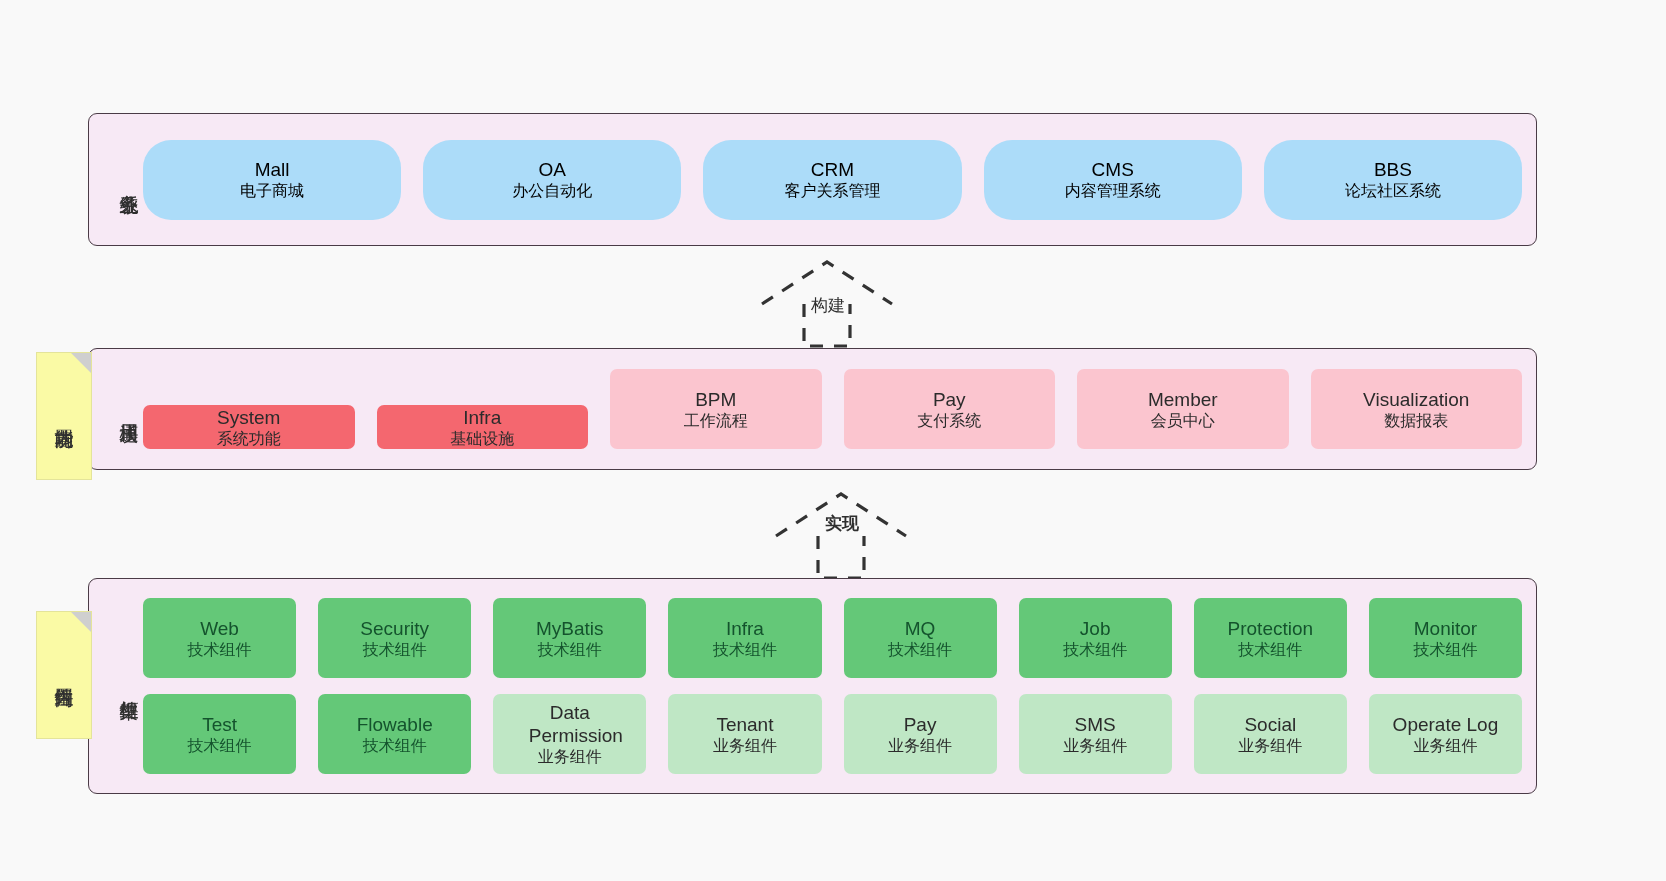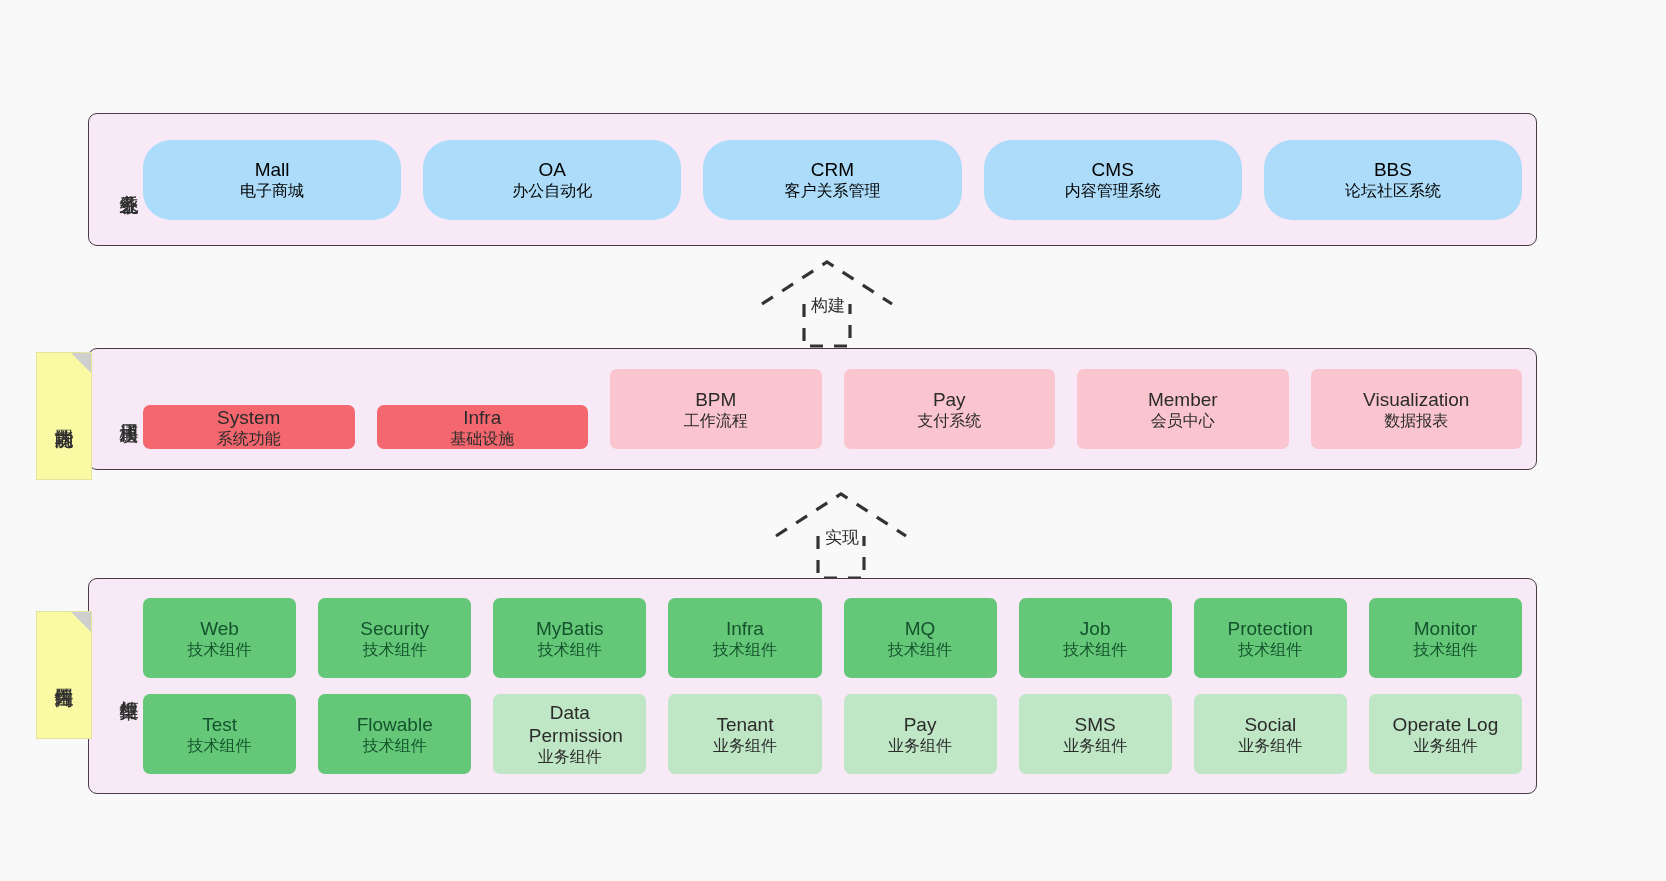--- a/index.html
+++ b/index.html
@@ -188,21 +188,21 @@
   <div class="note" style="left:36px;top:352px;height:128px;">
     <span class="fold"></span>
     <span>内置功能</span>
   </div>
 
   <div class="gen" style="left:772px;top:490px;width:140px;height:92px;">
     <svg width="140" height="92" viewBox="0 0 140 92">
       <path d="M4 46 L69 4 L134 46" fill="none" stroke="#333333" stroke-width="3.2" stroke-dasharray="13,11" stroke-linecap="butt"></path>
       <path d="M46 46 L46 88 L92 88 L92 46" fill="none" stroke="#333333" stroke-width="3.2" stroke-dasharray="13,11" stroke-linecap="butt"></path>
     </svg>
-    <span class="gen-label" style="left:50px;top:36px;">实现</span>
+    <span class="gen-label" style="left:50px;top:22px;font-weight:bold;">实现</span>
   </div>
 
   <div class="layer" id="layer-framework" style="left:88px;top:578px;width:1449px;height:216px;">
     <div class="layer-title">框架组件</div>
     <div class="layer-body" style="gap:16px;">
 
       <div class="row" style="height:80px;">
         <div class="card green">
           <span class="t1">Web</span>
           <span class="t2">技术组件</span>

